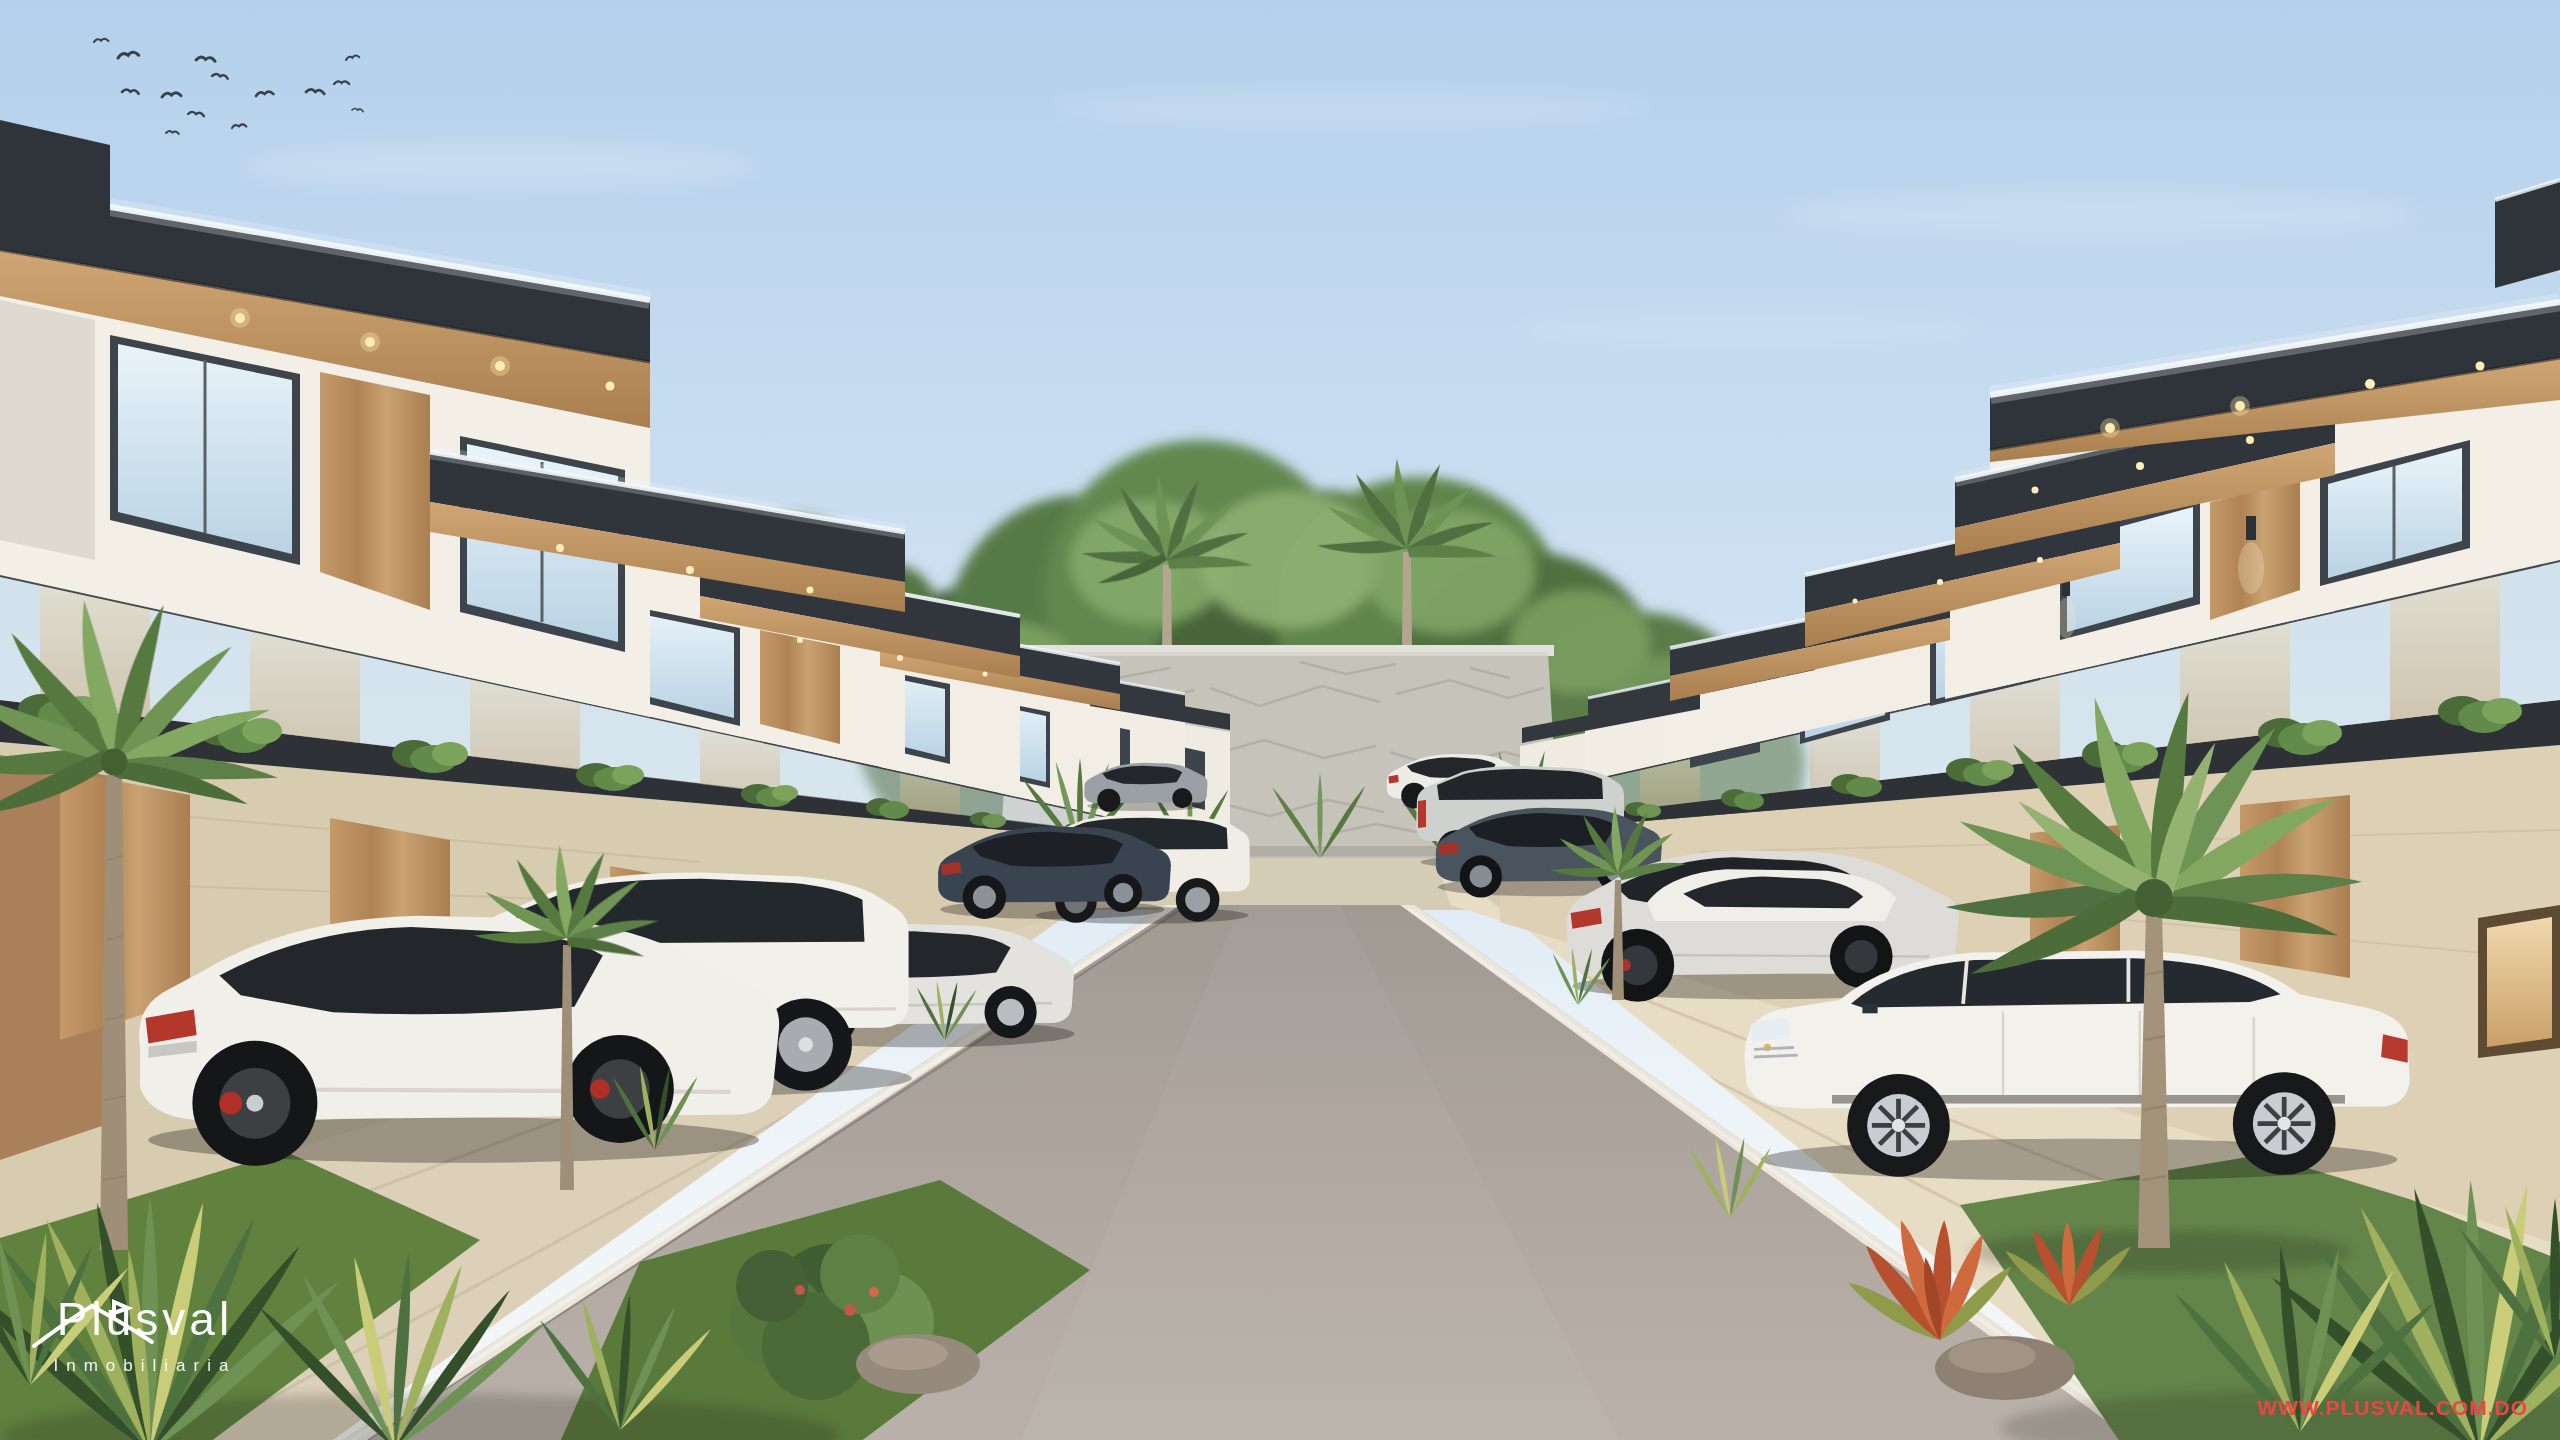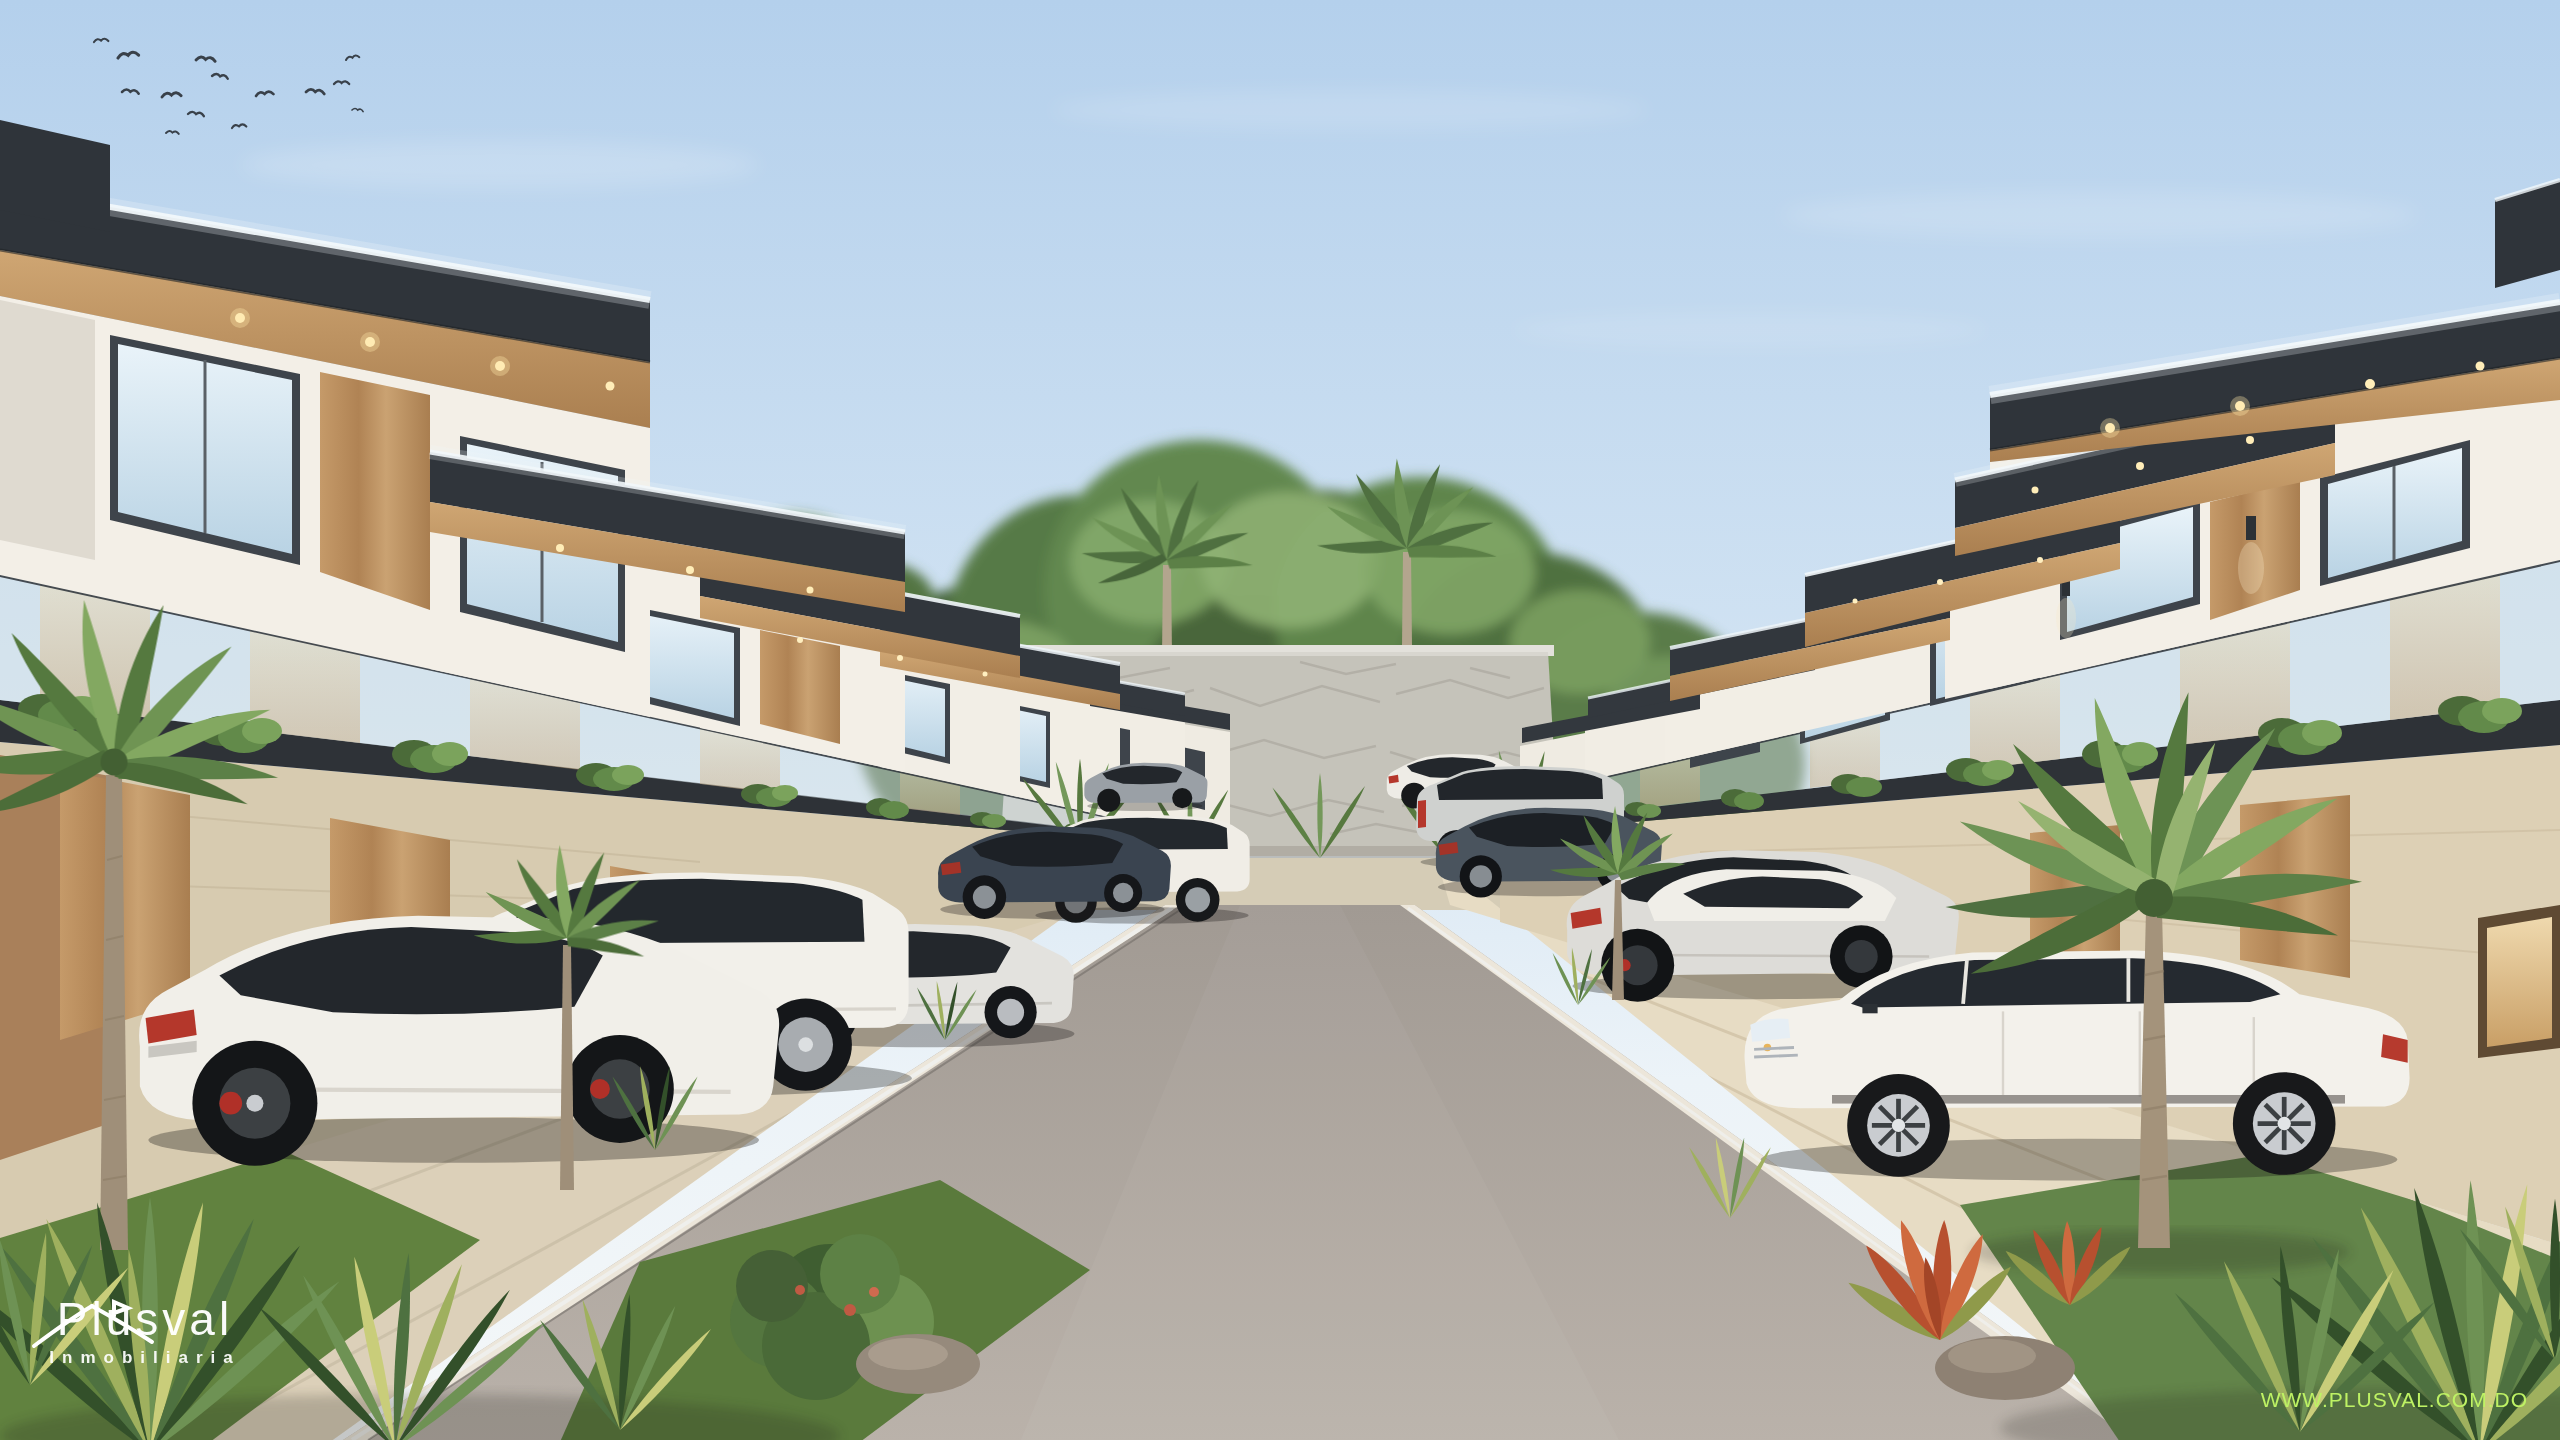--- a/index.html
+++ b/index.html
@@ -1,22 +1,22 @@
 <!DOCTYPE html>
 <html><head>
 <meta charset="utf-8">
 <style>
   html,body{margin:0;padding:0;background:#000;}
   .scene{position:relative;width:2560px;height:1440px;overflow:hidden;font-family:"Liberation Sans",sans-serif;}
   .scene svg{position:absolute;left:0;top:0;display:block;}
   .logo{position:absolute;left:30px;top:1298px;width:230px;display:flex;flex-direction:column;align-items:center;color:#fff;z-index:10;}
   .logo-roof{width:128px;height:56px;}
   .logo-title{font-size:46px;letter-spacing:4px;font-weight:400;color:rgba(255,255,255,.97);line-height:1;margin-top:-2px;}
-  .logo-sub{font-size:17px;letter-spacing:8px;font-weight:700;color:rgba(255,255,255,.93);margin-top:6px;}
-  .site-url{position:absolute;right:32px;bottom:28px;font-size:21px;font-weight:normal;letter-spacing:1px;color:#bef264;z-index:10;}
+  .logo-sub{font-size:17px;letter-spacing:8px;font-weight:400;color:rgba(255,255,255,.93);margin-top:14px;}
+  .site-url{position:absolute;right:32px;bottom:20px;font-size:21px;font-weight:bold;letter-spacing:1px;color:#ef4444;z-index:10;}
 </style>
 </head>
 <body>
 
 <div class="scene">
 <svg width="2560" height="1440" viewBox="0 0 2560 1440">
 <defs>
   <linearGradient id="skyG" x1="0" y1="0" x2="0" y2="1">
     <stop offset="0" stop-color="#b4d0ec"></stop>
           <stop offset=".5" stop-color="#d3e4f3"></stop>

